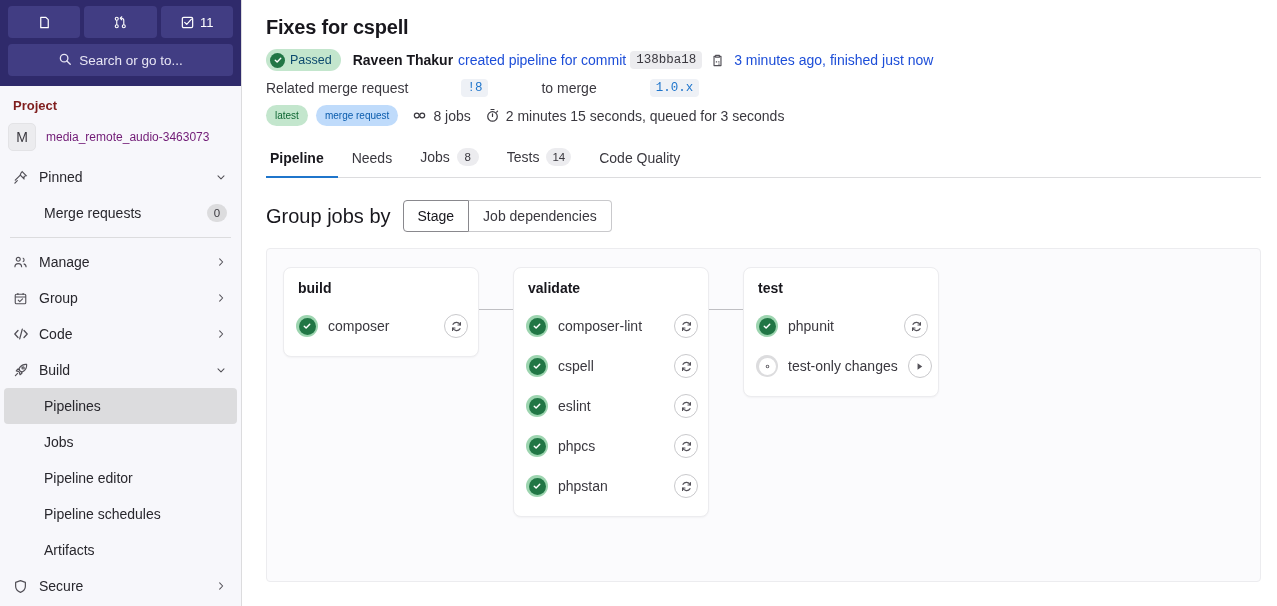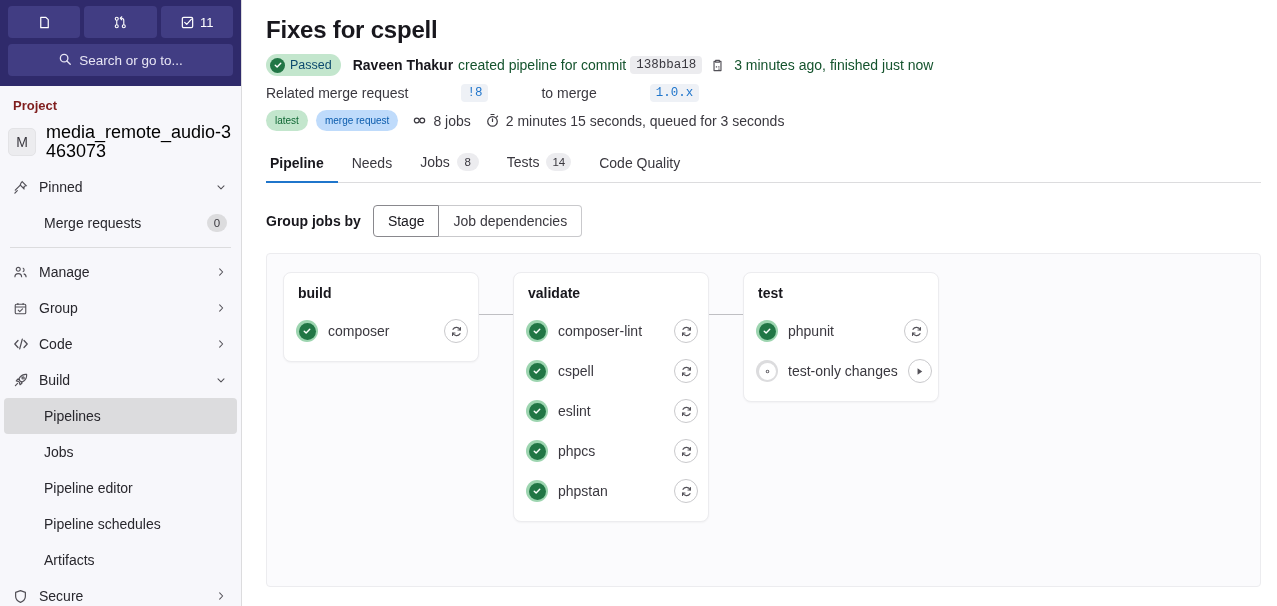--- a/index.html
+++ b/index.html
@@ -59,21 +59,21 @@
     cursor: pointer;
   }
   .sb-avatar {
     width: 28px; height: 28px; flex: 0 0 28px;
     background: #ececef; border: 1px solid #e3e3e6;
     border-radius: 5px;
     display: flex; align-items: center; justify-content: center;
     font-size: 14px; color: #3a383f;
   }
   .sb-project-name {
-    font-size: 18px; color: #000000; line-height: 19px;
+    font-size: 12px; color: #701a75; line-height: 19px;
     word-break: break-all;
   }
   .sb-item {
     display: flex; align-items: center;
     height: 36px;
     padding: 0 10px 0 8px;
     gap: 10px;
     font-size: 14px; color: #28272d;
     cursor: pointer;
     border-radius: 4px;
@@ -93,40 +93,40 @@
   .sb-sep { height: 1px; background: #dcdcde; margin: 6px 10px; }
 
   
   .main {
     flex: 1; height: 606px;
     background: #ffffff;
     padding: 0 16px 0 24px;
     overflow: hidden;
   }
   .page-title {
-    font-size: 24px; font-weight: bold; color: #18171d;
+    font-size: 20px; font-weight: bold; color: #18171d;
     margin: 16px 0 10px 0; letter-spacing: -0.2px;
   }
   .meta-row {
     display: flex; align-items: center; flex-wrap: nowrap;
     font-size: 14px; color: #3a383f;
     margin-bottom: 8px; gap: 0;
   }
   .status-pill {
     display: inline-flex; align-items: center; gap: 5px;
     background: #c3e6cd; color: #0c4a6e;
     border-radius: 11px; height: 22px; padding: 0 9px 0 4px;
     font-size: 12.5px; margin-right: 12px;
   }
   .check-circle {
     width: 15px; height: 15px; border-radius: 50%;
     background: #217645; display:flex; align-items:center; justify-content:center;
   }
   .author { font-weight: bold; color: #18171d; }
-  .txt { color: #14532d; }
+  .txt { color: #1d4ed8; }
   .sha {
     font-family: "Liberation Mono", monospace;
     background: #ececef; color: #3a383f;
     border-radius: 4px; padding: 2px 6px;
     font-size: 12.5px; margin: 0 4px;
   }
   .copy-btn {
     display:inline-flex; align-items:center; justify-content:center;
     width: 22px; height: 22px; color: #535158; cursor: pointer;
     margin-right: 6px;
@@ -162,21 +162,21 @@
   .tab.active { color: #18171d; font-weight: bold; border-bottom-color: #1f75cb; }
   .tab-count {
     background: #ececef; color: #3a383f;
     border-radius: 10px; min-width: 22px; height: 18px;
     padding: 0 6px; font-size: 11.5px; font-weight: normal;
     display: flex; align-items: center; justify-content: center;
   }
 
   
   .group-row { display: flex; align-items: center; gap: 12px; margin: 22px 0 16px 0; }
-  .group-label { font-size: 14px; font-weight: bold; color: #18171d; }
+  .group-label { font-size: 20px; font-weight: normal; color: #18171d; }
   .segmented { display: flex; }
   .seg-btn {
     height: 32px; padding: 0 14px;
     background: #ffffff; border: 1px solid #c9c9cc;
     font-size: 14px; color: #3a383f;
     display: flex; align-items: center; cursor: pointer;
   }
   .seg-btn:first-child { border-radius: 4px 0 0 4px; }
   .seg-btn:last-child { border-radius: 0 4px 4px 0; border-left: none; }
   .seg-btn.active { border: 1px solid #89888d; color: #18171d; z-index: 1; }

